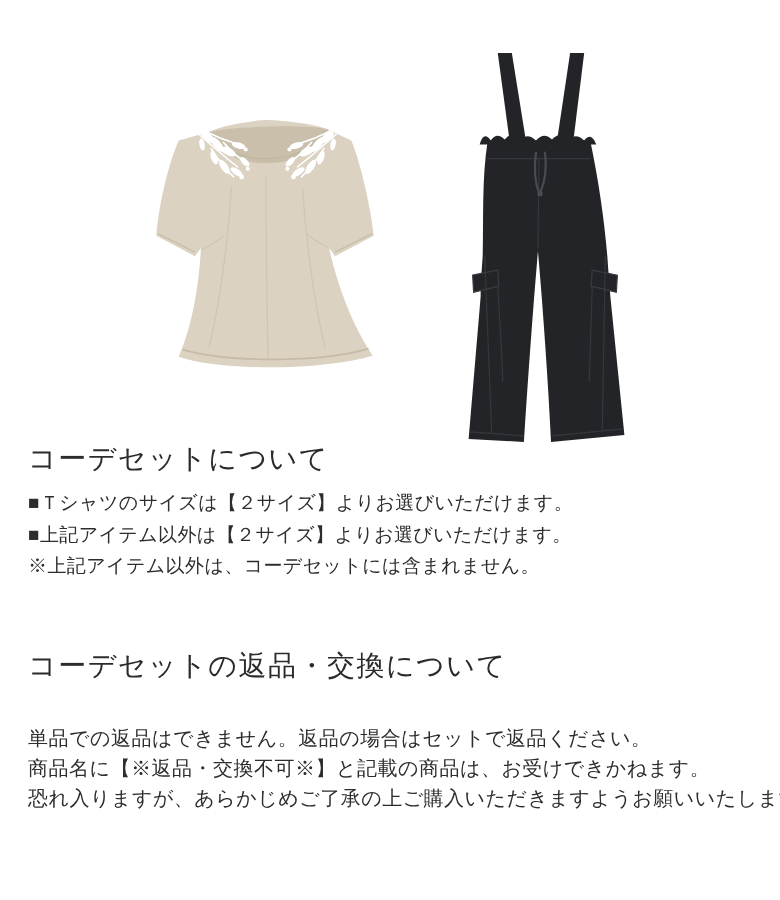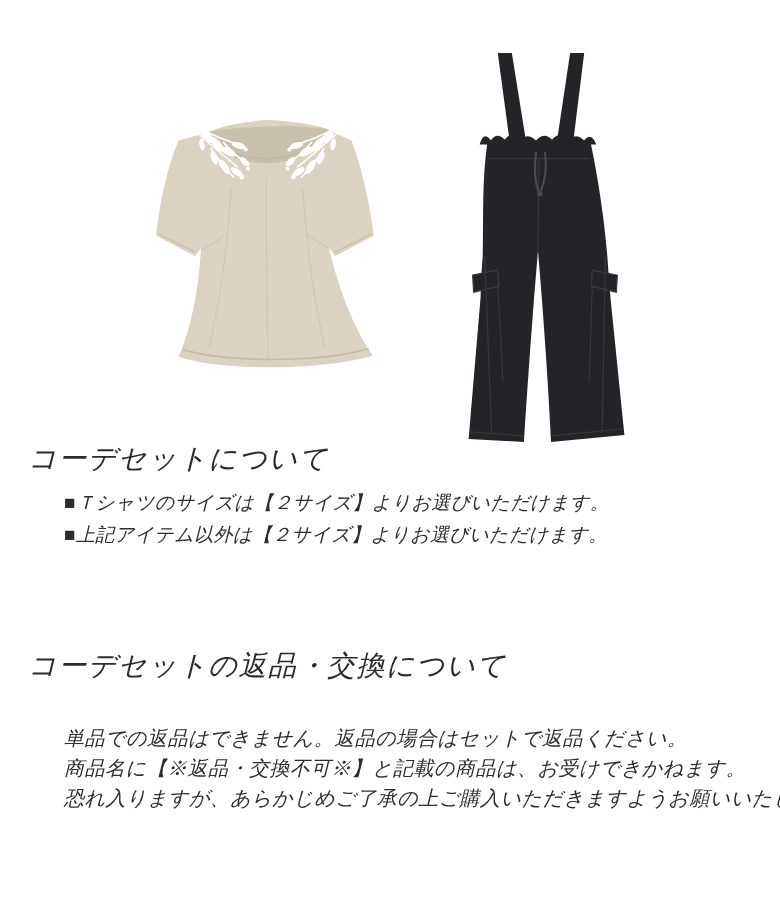--- a/index.html
+++ b/index.html
@@ -19,30 +19,30 @@
     left:28px;
     font-size:28px;
     letter-spacing:1.5px;
     font-weight:normal;
     color:#2b2b2b;
     white-space:nowrap;
     margin:0;
   }
   #heading-1{top:440px;}
   #heading-2{top:647px;}
-  .body-block{left:28px;white-space:nowrap;margin-left:36px;}
+  .body-block{left:28px;white-space:nowrap;}
   #body-1{top:487px;font-size:19px;letter-spacing:0.4px;line-height:31.5px;}
   #body-2{top:723px;font-size:20px;letter-spacing:0.5px;line-height:30px;}
   .line{white-space:nowrap;}
   .indent{padding-left:21px;}
 </style>
 </head>
 <body>
 
-<div style="position:relative;width:780px;height:668px;font-style:italic;">
+<div style="position:relative;width:780px;height:668px;">
 
   <svg id="tshirt-svg" class="abs" viewBox="0 0 222 254" xmlns="http://www.w3.org/2000/svg">
     <defs>
       <linearGradient id="teeGrad" x1="0" y1="0" x2="0" y2="1">
         <stop offset="0" stop-color="#ded6c7"></stop>
         <stop offset="0.55" stop-color="#d9d0c0"></stop>
         <stop offset="1" stop-color="#d4cbba"></stop>
       </linearGradient>
       <g id="spray" stroke="#ffffff" stroke-width="1.6" fill="none" stroke-linecap="round">
         <path d="M46 18 C 58 28, 68 38, 84 50"></path>
@@ -145,20 +145,21 @@
       <path d="M85 102 C 87 118, 85 130, 81 140"></path>
     </g>
     <circle cx="80" cy="143" r="2.6" fill="#4a4b50"></circle>
   </svg>
 
   <h1 id="heading-1" class="abs section-heading">コーデセットについて</h1>
 
   <div id="body-1" class="abs body-block">
     <div class="line">■Ｔシャツのサイズは【２サイズ】よりお選びいただけます。</div>
     <div class="line">■上記アイテム以外は【２サイズ】よりお選びいただけます。</div>
+    <div class="line">※上記アイテム以外は、コーデセットには含まれません。</div>
   </div>
 
   <h1 id="heading-2" class="abs section-heading">コーデセットの返品・交換について</h1>
 
   <div id="body-2" class="abs body-block">
     <div class="line">単品での返品はできません。返品の場合はセットで返品ください。</div>
     <div class="line">商品名に【※返品・交換不可※】と記載の商品は、お受けできかねます。</div>
     <div class="line">恐れ入りますが、あらかじめご了承の上ご購入いただきますようお願いいたします。</div>
   </div>
 

